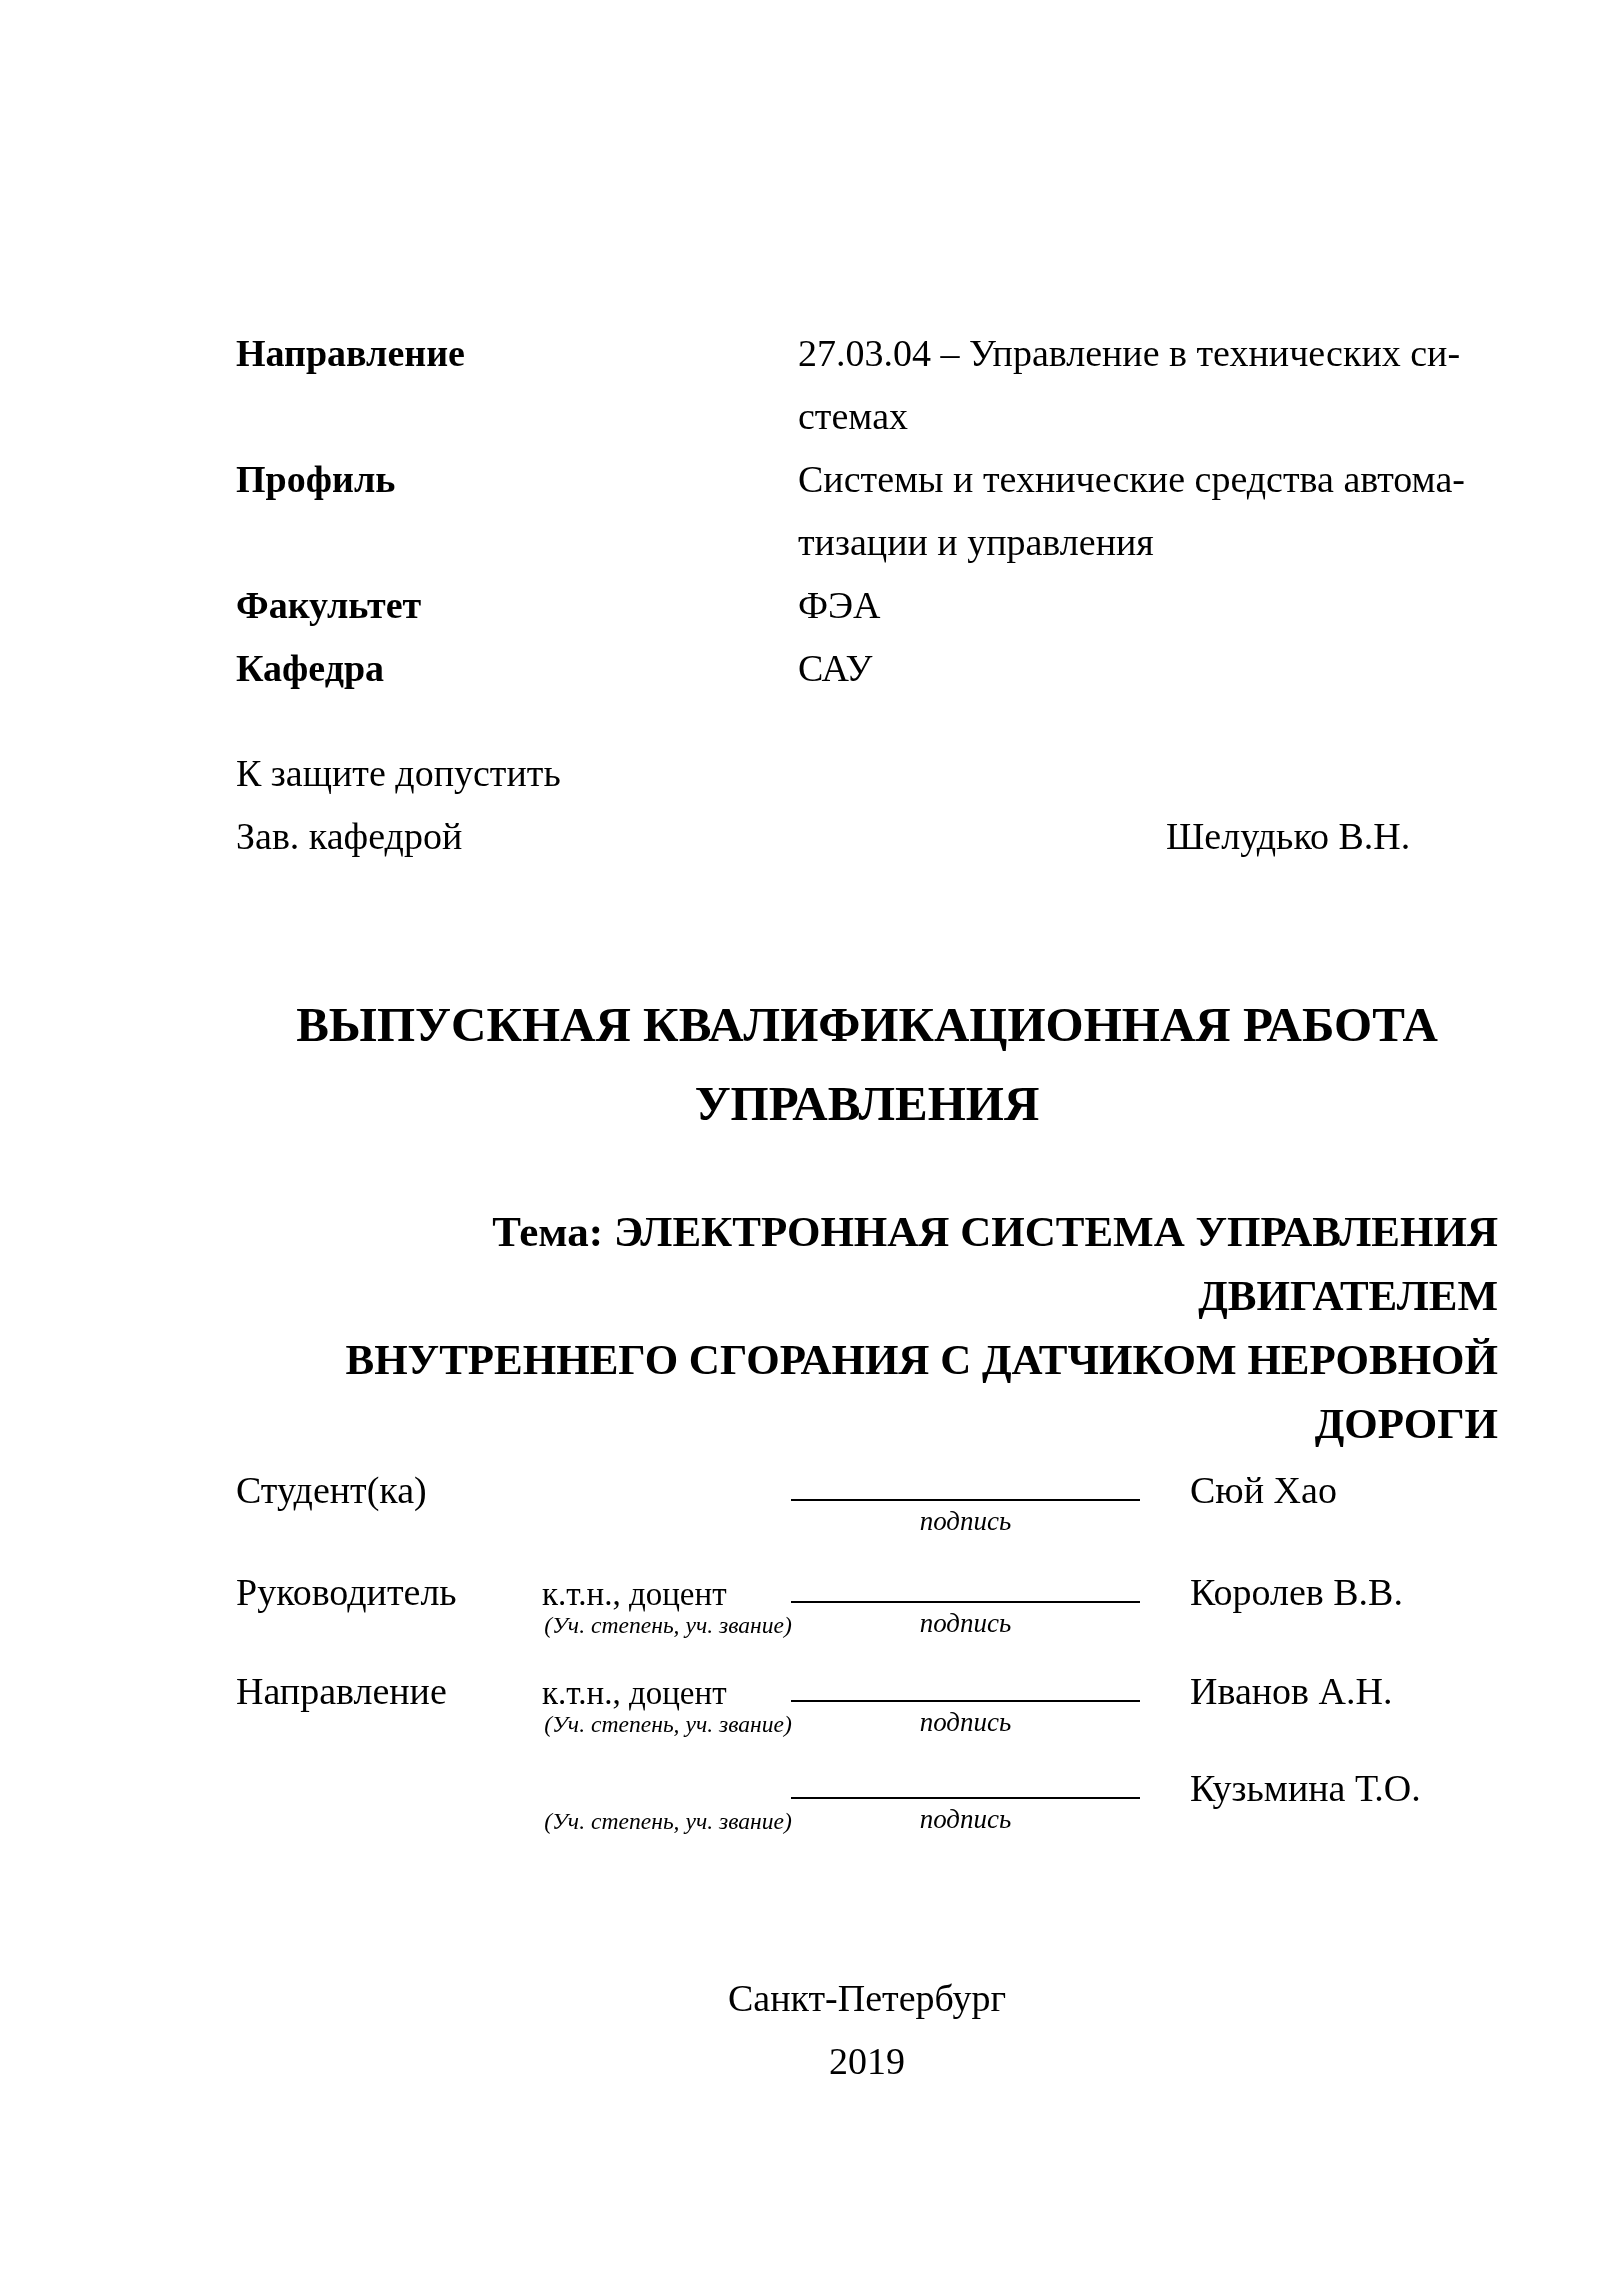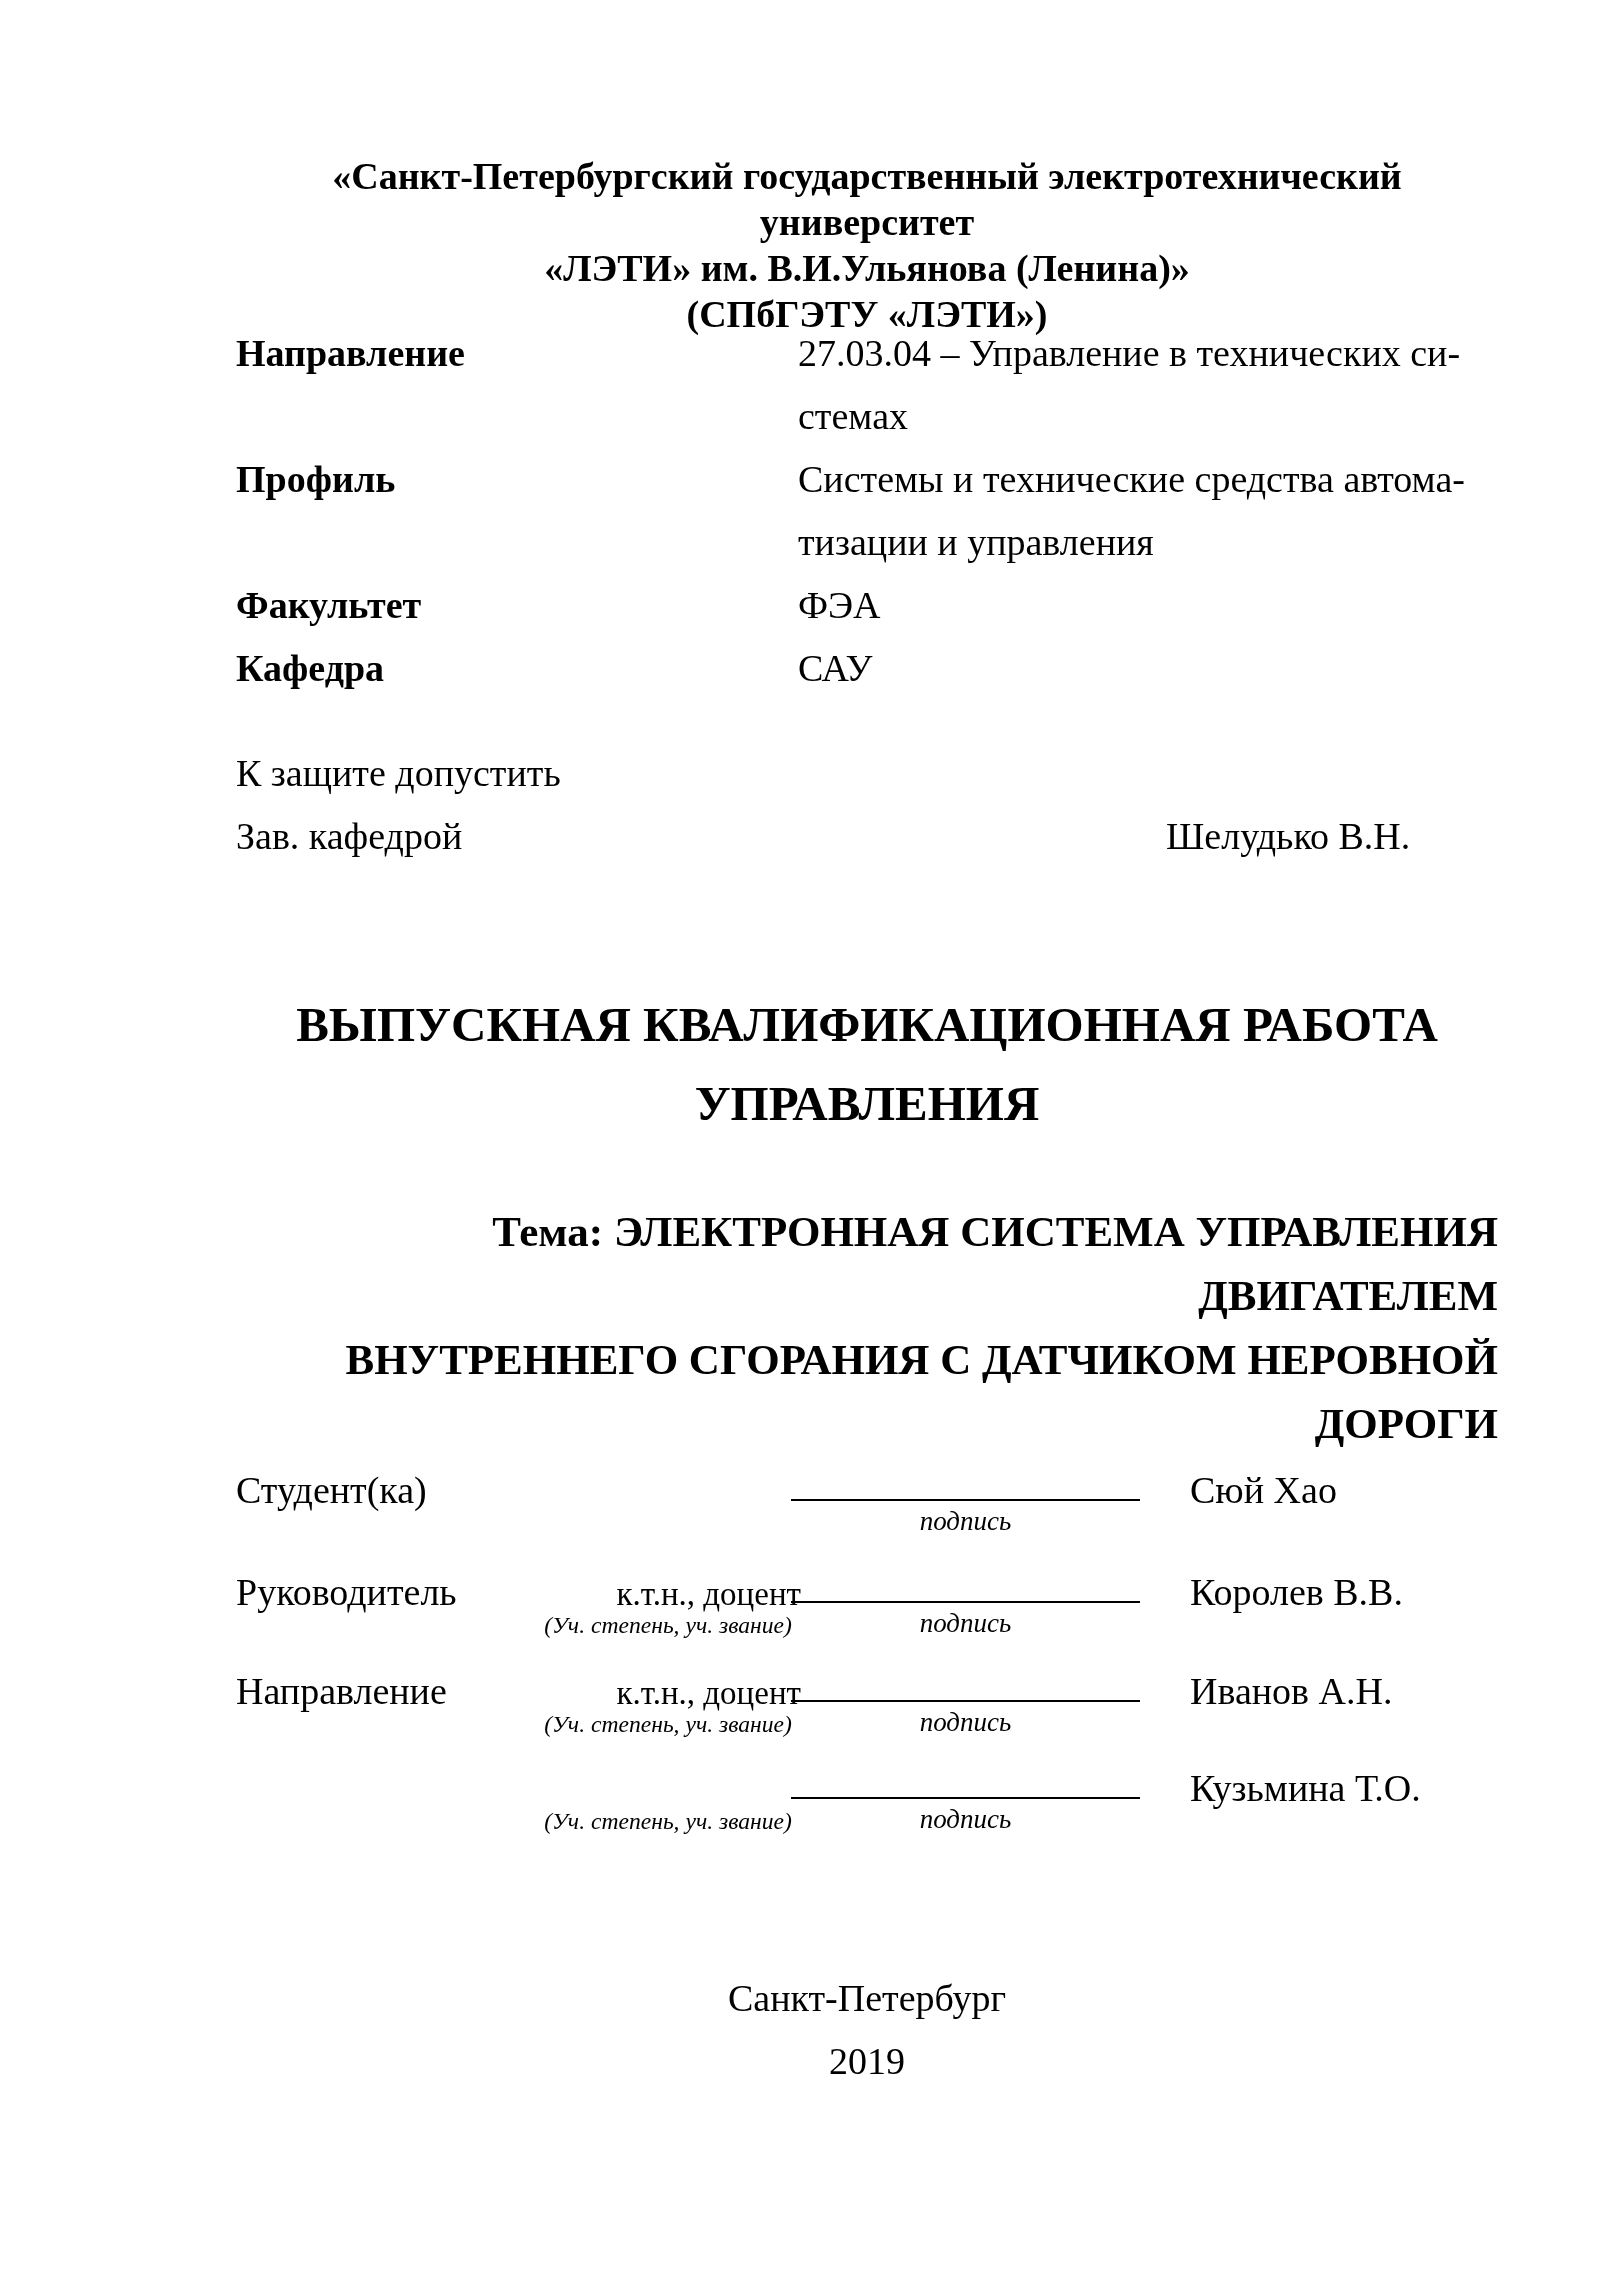--- a/index.html
+++ b/index.html
@@ -54,44 +54,39 @@
   }
 
   
   .sigs { top: 1468px; height: 408px; }
   .sig-row { position: absolute; left: 0; width: 100%; height: 98px; }
   .sig-row-1 { top: 0; }
   .sig-row-2 { top: 102px; }
   .sig-row-3 { top: 201px; }
   .sig-row-4 { top: 298px; }
   .sig-role { position: absolute; left: 0; top: 0; font-size: 38px; }
-  .sig-degree { position: absolute; left: 306px; width: 259px; top: 6.3px; text-align: right; font-size: 33px; }
+  .sig-degree { position: absolute; left: 306px; width: 259px; top: 6.3px; text-align: left; font-size: 33px; }
   .sig-degree-hint { position: absolute; left: 275px; width: 314px; top: 42px; text-align: center; font-style: italic; font-size: 23.6px; }
   .sig-line { position: absolute; left: 555px; top: 0; width: 349px; height: 31px; border-bottom: 2.4px solid #000; }
   .sig-hint { position: absolute; left: 555px; top: 38px; width: 349px; text-align: center; font-style: italic; font-size: 27px; }
   .sig-name { position: absolute; left: 954px; top: 0; font-size: 38px; }
 
   
   .footer {
     top: 1967px;
     text-align: center;
     font-size: 38px;
     line-height: 63px;
   }
 </style>
 </head>
 <body>
 
 <div class="page">
 
-  <div class="block header">
-    <div>«Санкт-Петербургский государственный электротехнический университет</div>
-    <div>«ЛЭТИ» им. В.И.Ульянова (Ленина)»</div>
-    <div>(СПбГЭТУ «ЛЭТИ»)</div>
-  </div>
 
   <div class="block info">
     <div class="info-row">
       <div class="info-label">Направление</div>
       <div class="info-value">
         <div>27.03.04 – Управление в технических си-</div>
         <div>стемах</div>
       </div>
     </div>
     <div class="info-row">

